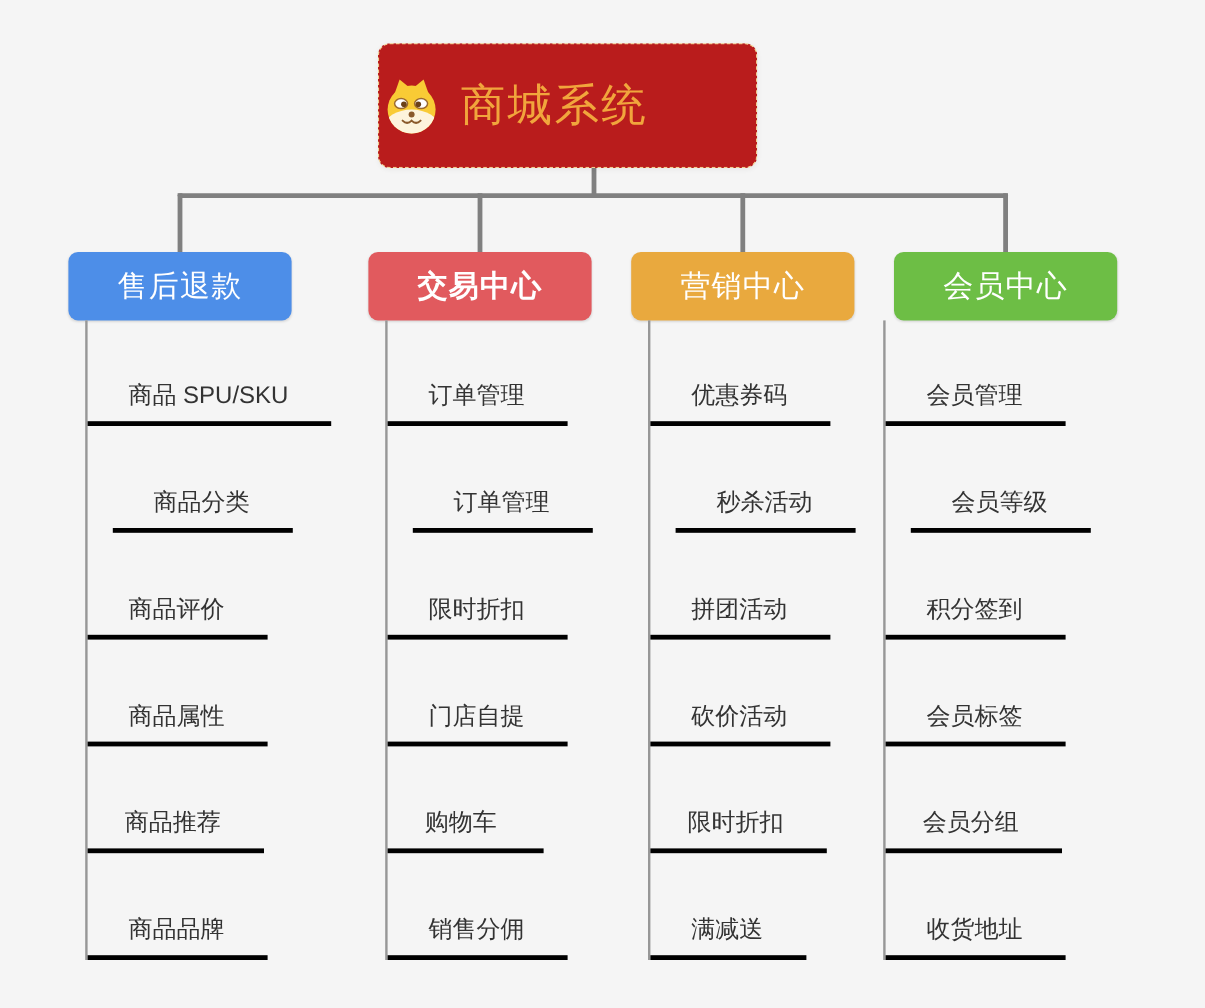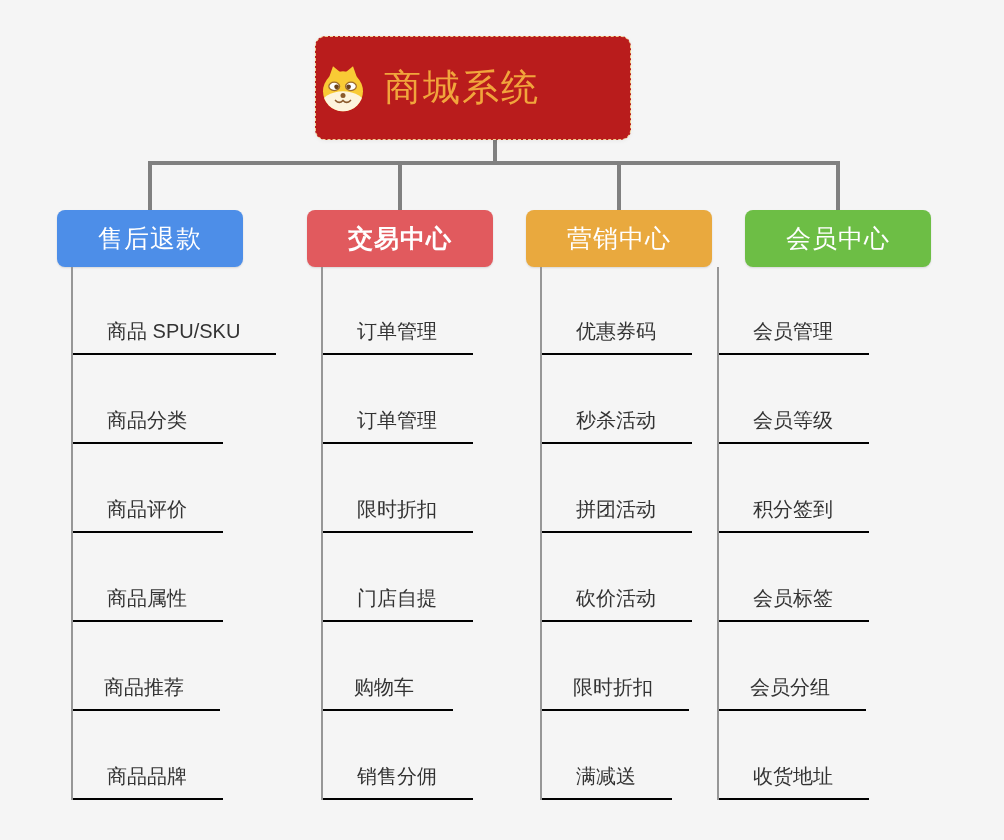--- a/index.html
+++ b/index.html
@@ -51,35 +51,35 @@
   .branch.b4 { left: 745px; }
 
   
   .col {
     position: absolute; top: 267px; height: 533px;
     border-left: 2px solid #979797;
   }
   .col.c1 { left: 71px; }
   .col.c2 { left: 321px; }
   .col.c3 { left: 540px; }
-  .col.c4 { left: 717px; }
+  .col.c4 { left: 736px; }
 
   .leaf {
     position: absolute; left: 0;
     height: 42px; min-width: 130px;
     box-sizing: border-box;
-    border-bottom: 2px solid #000000;
+    border-bottom: 4px solid #000000;
     padding: 0 36px 8px 34px;
     display: flex; align-items: flex-end;
     font-size: 20px; color: #333333;
     white-space: nowrap;
     cursor: default;
   }
   .leaf.r0 { top: 46px; }
-  .leaf.r1 { top: 135px; }
+  .leaf.r1 { top: 135px; margin-left: 21px; }
   .leaf.r2 { top: 224px; }
   .leaf.r3 { top: 313px; font-family: Liberation Mono, monospace; }
   .leaf.r4 { top: 402px; padding-left: 31px; }
   .leaf.r5 { top: 491px; }
 </style>
 </head>
 <body>
 
 <div class="canvas">
 

